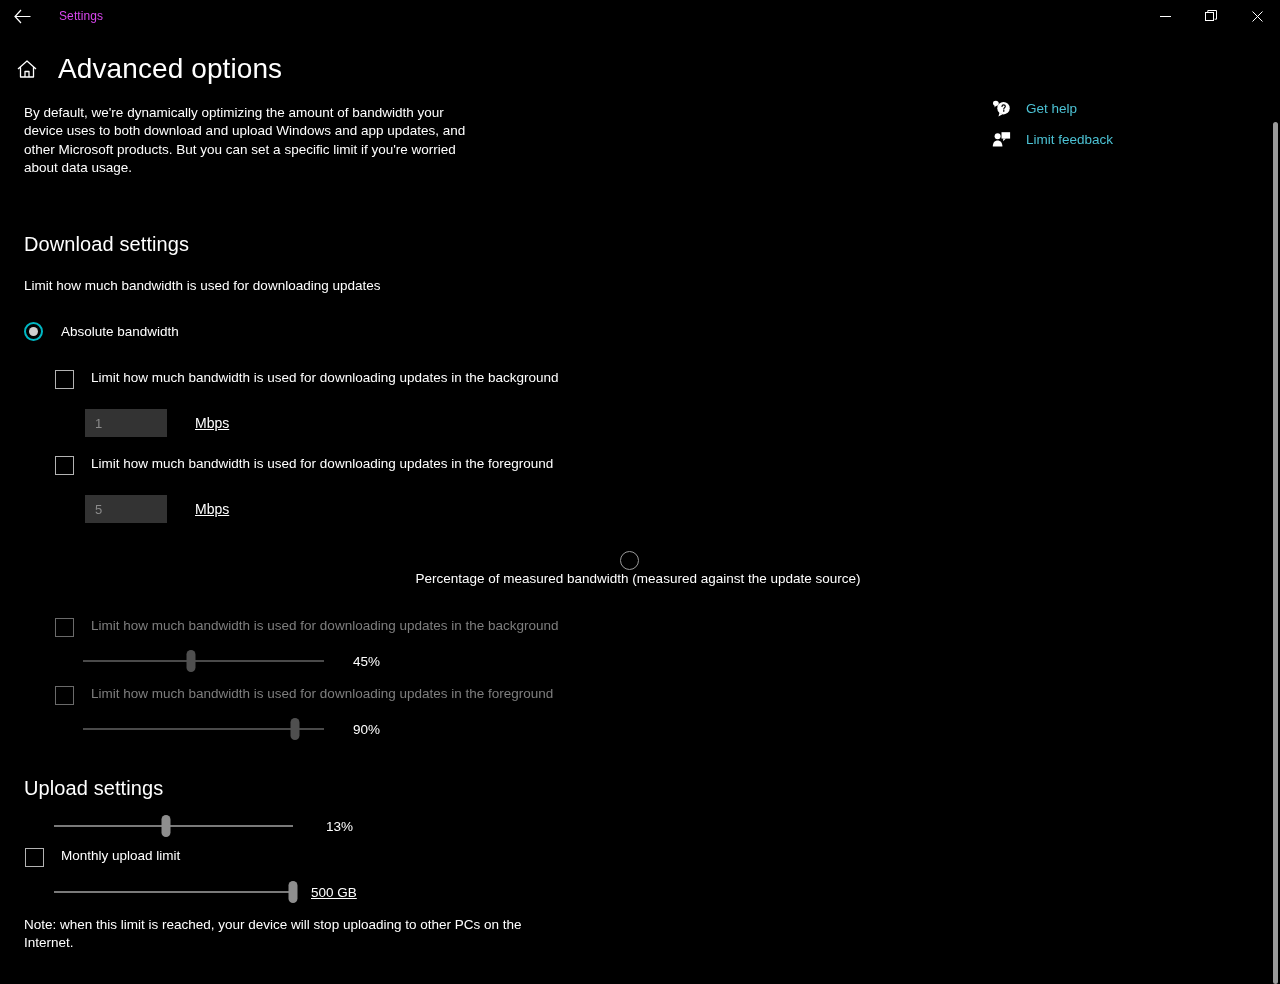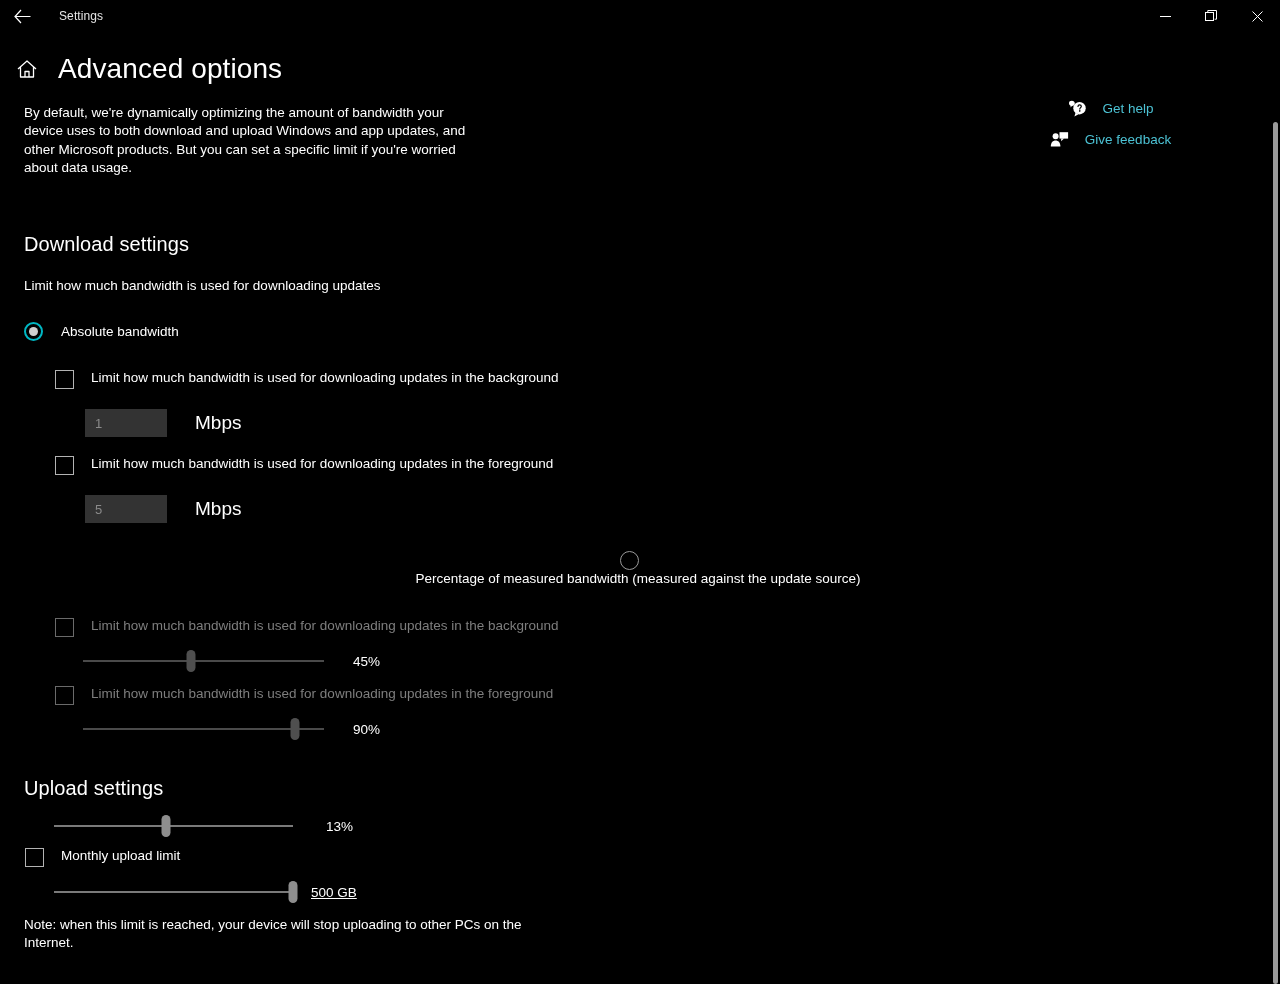--- a/index.html
+++ b/index.html
@@ -27,21 +27,21 @@
   .back-btn {
     width: 45px;
     height: 32px;
     display: flex;
     align-items: center;
     justify-content: center;
   }
   .back-btn svg { display: block; }
   .app-title {
     font-size: 12px;
-    color: #e5e5e5;
+    color: #d946ef;
     margin-left: 14px;
     letter-spacing: 0.1px;
   }
   .win-controls {
     position: absolute;
     right: 0;
     top: 0;
     display: flex;
     height: 32px;
   }
@@ -90,21 +90,20 @@
     position: absolute;
     left: 990px;
     top: 96px;
     width: 240px;
   }
   .side-link {
     display: flex;
     align-items: center;
     height: 24px;
     margin-bottom: 7px;
-    justify-content: center;
   }
   .side-link .lk-icon {
     width: 22px;
     height: 20px;
     display: flex;
     align-items: center;
     justify-content: center;
     margin-right: 14px;
   }
   .side-link .lk-icon svg { display: block; }
@@ -190,22 +189,23 @@
     background: #333333;
     border: none;
     color: #8a8a8a;
     font-family: "Liberation Sans", sans-serif;
     font-size: 13px;
     padding: 0 10px;
     outline: none;
   }
   .num-input::placeholder { color: #8a8a8a; opacity: 1; }
   .unit {
-    font-size: 19px;
+    font-size: 14px;
     margin-left: 28px;
+    text-decoration: underline;
   }
 
   
   .slider-row { display: flex; align-items: center; }
   .slider {
     position: relative;
     height: 24px;
     display: flex;
     align-items: center;
   }
@@ -298,21 +298,21 @@
   </div>
   <div class="side-link">
     <span class="lk-icon">
       <svg width="19" height="17" viewBox="0 0 19 17">
         <circle cx="5.6" cy="5.2" r="3" fill="#ffffff"></circle>
         <path d="M0.8 15.6 C0.8 11.6 2.9 9.6 5.6 9.6 C8.3 9.6 10.4 11.6 10.4 15.6 Z" fill="#ffffff"></path>
         <rect x="9.5" y="1.2" width="8.6" height="6.4" fill="#ffffff"></rect>
         <path d="M11.2 7.4 L11.2 10.2 L14 7.4 Z" fill="#ffffff"></path>
       </svg>
     </span>
-    <span class="lk-text">Give feedback</span>
+    <span class="lk-text">Limit feedback</span>
   </div>
 </div>
 
 <div class="content">
 
   <div class="intro">By default, we're dynamically optimizing the amount of bandwidth your device uses to both download and upload Windows and app updates, and other Microsoft products. But you can set a specific limit if you're worried about data usage.</div>
 
   <div class="section-title" style="margin-top:54px;">Download settings</div>
 
   <div class="sub-text" style="margin-top:20px;">Limit how much bandwidth is used for downloading updates</div>

